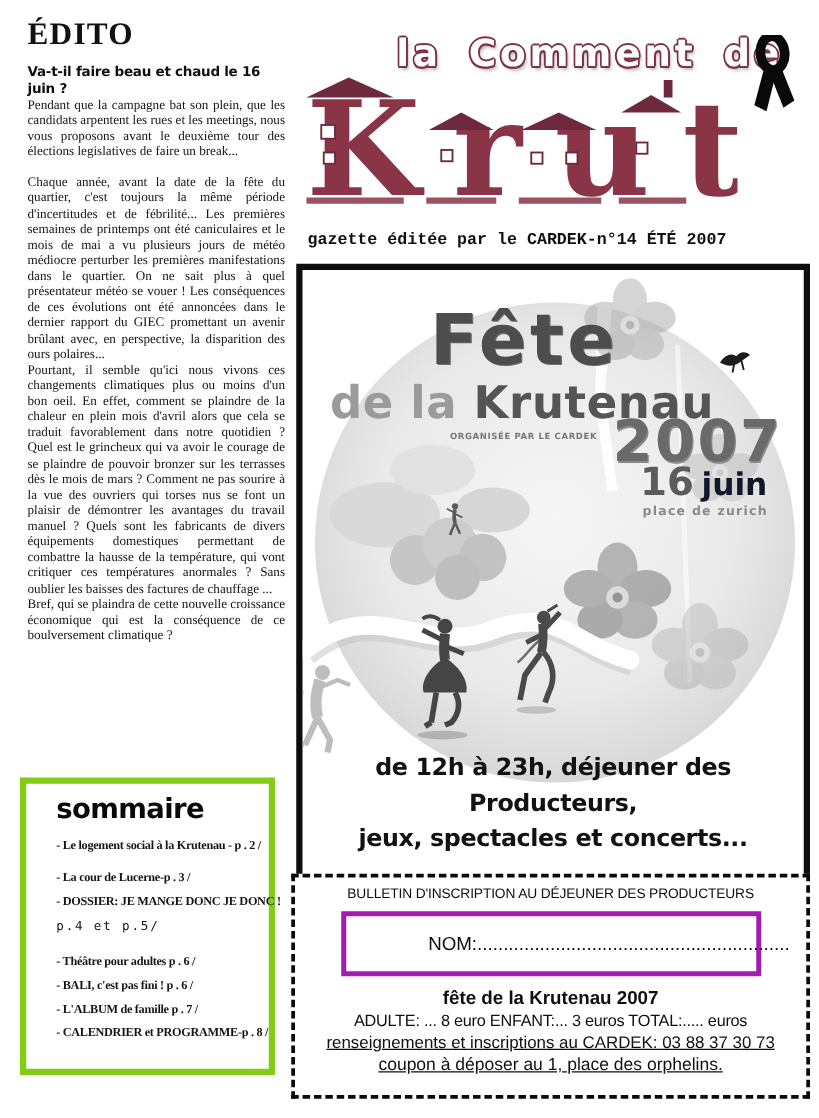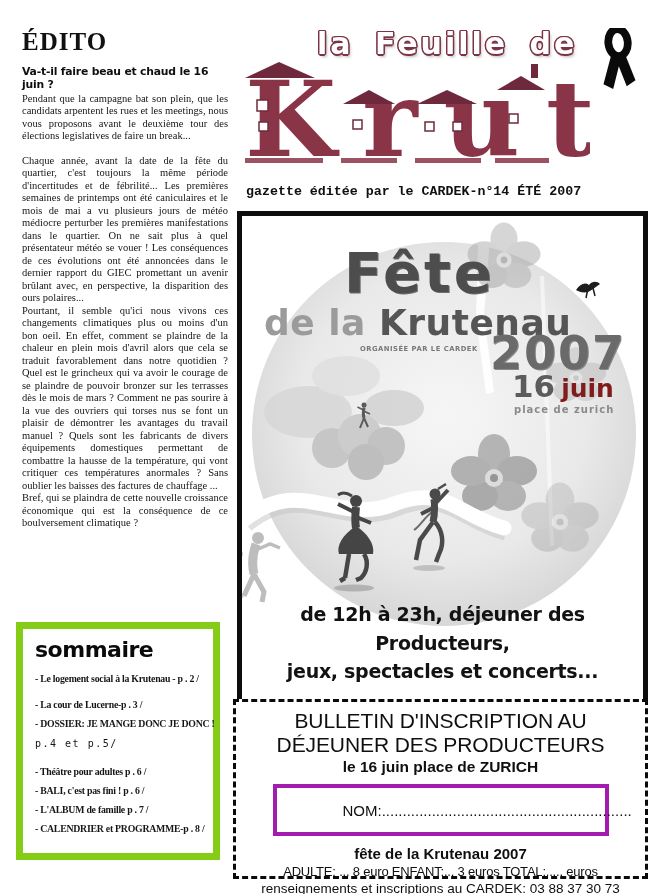--- a/index.html
+++ b/index.html
@@ -1,28 +1,28 @@
 <!DOCTYPE html>
 <html><head>
 <meta charset="utf-8">
 <style>
   html,body{margin:0;padding:0;background:#ffffff;}
   .page{position:relative;width:655px;height:894px;background:#ffffff;overflow:hidden;
         font-family:"Liberation Serif",serif;color:#141414;}
 
   
-  .edito{position:absolute;left:22px;top:28px;width:206px;}
+  .edito{position:absolute;left:22px;top:14px;width:206px;}
   .edito h1{margin:0 0 9px 0;font:700 25px "Liberation Serif",serif;letter-spacing:1px;color:#111;}
   .edito .lead{margin:0 0 2px 0;font:bold 10.8px "DejaVu Sans",sans-serif;letter-spacing:-0.2px;color:#0f0f0f;}
   .edito p.body{margin:0;font:10.5px/1.19 "Liberation Serif",serif;text-align:justify;}
   .edito p.pb{margin-bottom:12px;}
 
   
   .sommaire{position:absolute;left:16px;top:622px;width:204px;height:238px;box-sizing:border-box;
-            border:7px solid #84cc16;background:#fff;padding:8px 12px;}
+            border:5px solid #84cc16;background:#fff;padding:8px 24px;}
   .sommaire h2{margin:0;font:bold 22px "DejaVu Sans",sans-serif;letter-spacing:-0.5px;color:#0a0a0a;}
   .s-item{font:bold 9.8px "Liberation Serif",serif;letter-spacing:-0.25px;white-space:nowrap;color:#161616;}
   .s-item.i0{margin-top:11px;}
   .s-item.i1{margin-top:15px;}
   .s-item.i2{margin-top:8px;}
   .s-item.i3{margin-top:9px;font:10px "DejaVu Sans Mono",monospace;letter-spacing:1.5px;font-weight:normal;}
   .s-item.i4{margin-top:17px;}
   .s-item.i5{margin-top:8px;}
   .s-item.i6{margin-top:8px;}
   .s-item.i7{margin-top:8px;}
@@ -44,30 +44,30 @@
   .poster svg.art{position:absolute;left:0;top:0;width:401px;height:466px;}
   .poster .txt{position:absolute;font-family:"DejaVu Sans",sans-serif;font-weight:bold;}
   .t-fete{left:102px;top:24px;font-size:56px;letter-spacing:3px;color:#4d4d4d;text-shadow:1px 1px 0 #6f6f6f;}
   .t-sub{left:22px;top:86px;font-size:36px;letter-spacing:0.5px;}
   .t-sub .light{color:#9b9b9b;}
   .t-sub .dark{color:#555555;}
   .t-org{left:118px;top:129px;font-size:6.8px;letter-spacing:0.5px;color:#787878;}
   .t-year{left:248px;top:110px;font-size:46px;letter-spacing:2px;color:#6a6a6a;text-shadow:1px 1px 0 #8a8a8a;}
   .t-date{left:270px;top:152px;}
   .t-date .num{font-size:31px;color:#5c5c5c;}
-  .t-date .month{font-size:25px;color:#7f1d1d;margin-left:6px;}
+  .t-date .month{font-size:25px;color:#0f172a;margin-left:6px;}
   .t-place{left:272px;top:188px;font-size:10px;letter-spacing:1px;color:#8a8a8a;}
   .t-bottom{left:0;top:384px;width:401px;text-align:center;font-family:"Liberation Sans",sans-serif;
             font-weight:bold;font-size:19px;letter-spacing:-0.3px;color:#121212;line-height:1.5;}
 
   
   .bulletin{position:absolute;left:233px;top:699px;width:415px;height:180px;box-sizing:border-box;
             border:3px dashed #0a0a0a;background:#fff;text-align:center;
             font-family:"Liberation Sans",sans-serif;color:#0f0f0f;}
-  .bulletin .b1{margin-top:7px;font-size:21px;letter-spacing:-0.1px;}
+  .bulletin .b1{margin-top:7px;font-size:11px;letter-spacing:-0.1px;}
   .bulletin .b2{font-size:15.5px;font-weight:bold;margin-top:1px;}
   .nom-box{width:336px;height:52px;margin:8px auto 9px auto;border:4px solid #a21caf;box-sizing:border-box;
            display:flex;align-items:center;padding-left:66px;font-size:15px;text-align:left;}
   .bulletin .b3{font-size:15px;font-weight:bold;}
   .bulletin .b4{font-size:13px;letter-spacing:-0.2px;margin-top:2px;}
   .bulletin .b5{font-size:13.5px;text-decoration:underline;margin-top:2px;}
   .bulletin .b6{font-size:14px;text-decoration:underline;margin-top:2px;}
 </style>
 </head>
 <body>
@@ -89,21 +89,21 @@
     <div class="s-item i1">- La cour de Lucerne-p . 3 /</div>
     <div class="s-item i2">- DOSSIER: JE MANGE DONC JE DONC !</div>
     <div class="s-item i3">p.4 et p.5/</div>
     <div class="s-item i4">- Théâtre pour adultes p . 6  /</div>
     <div class="s-item i5">- BALI, c'est pas fini ! p . 6 /</div>
     <div class="s-item i6">- L'ALBUM de famille p . 7 /</div>
     <div class="s-item i7">- CALENDRIER et PROGRAMME-p . 8 /</div>
   </aside>
 
   <header class="masthead">
-    <div class="feuille">la Feuille de</div>
+    <div class="feuille">la Comment de</div>
 
     <svg class="krut-svg" viewBox="0 0 345 118">
       <text x="0" y="96" font-family="DejaVu Serif, serif" font-weight="bold" font-size="105" fill="#8a3448" letter-spacing="26">Krut</text>
       <g fill="#6e2a3c">
         <polygon points="0,18 34,2 70,18"></polygon>
         <polygon points="98,44 124,30 150,44"></polygon>
         <polygon points="172,44 202,30 232,44"></polygon>
         <polygon points="252,30 276,16 300,30"></polygon>
         <rect x="286" y="4" width="7" height="14"></rect>
       </g>
@@ -234,21 +234,20 @@
     </div>
     <div class="txt t-place">place de zurich</div>
     <div class="txt t-bottom">
       <div>de 12h à 23h, déjeuner des Producteurs,</div>
       <div>jeux, spectacles et concerts...</div>
     </div>
   </div>
 
   <div class="bulletin">
     <div class="b1">BULLETIN D'INSCRIPTION AU DÉJEUNER DES PRODUCTEURS</div>
-    <div class="b2">le 16 juin place de ZURICH</div>
     <div class="nom-box">
       <span>NOM:............................................................</span>
     </div>
     <div class="b3">fête de la Krutenau 2007</div>
     <div class="b4">ADULTE: ... 8 euro ENFANT:... 3 euros TOTAL:..... euros</div>
     <div class="b5">renseignements et inscriptions au CARDEK: 03 88 37 30 73</div>
     <div class="b6">coupon à déposer au 1, place des orphelins.</div>
   </div>
 
 </div>

